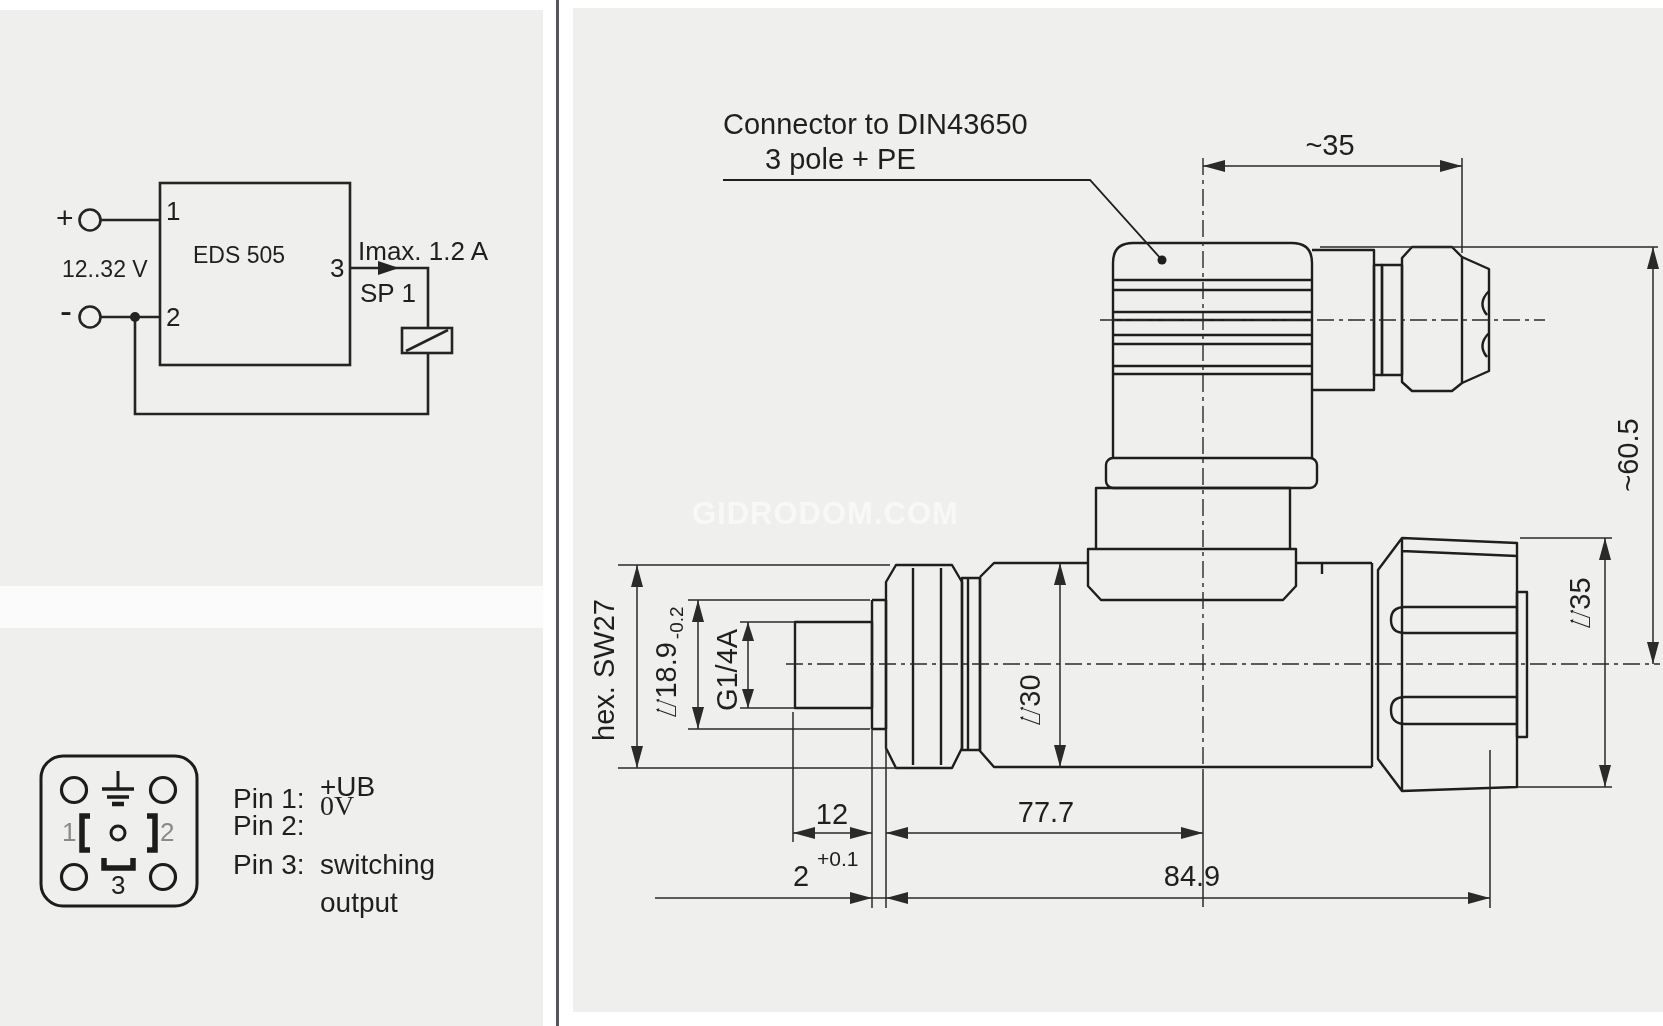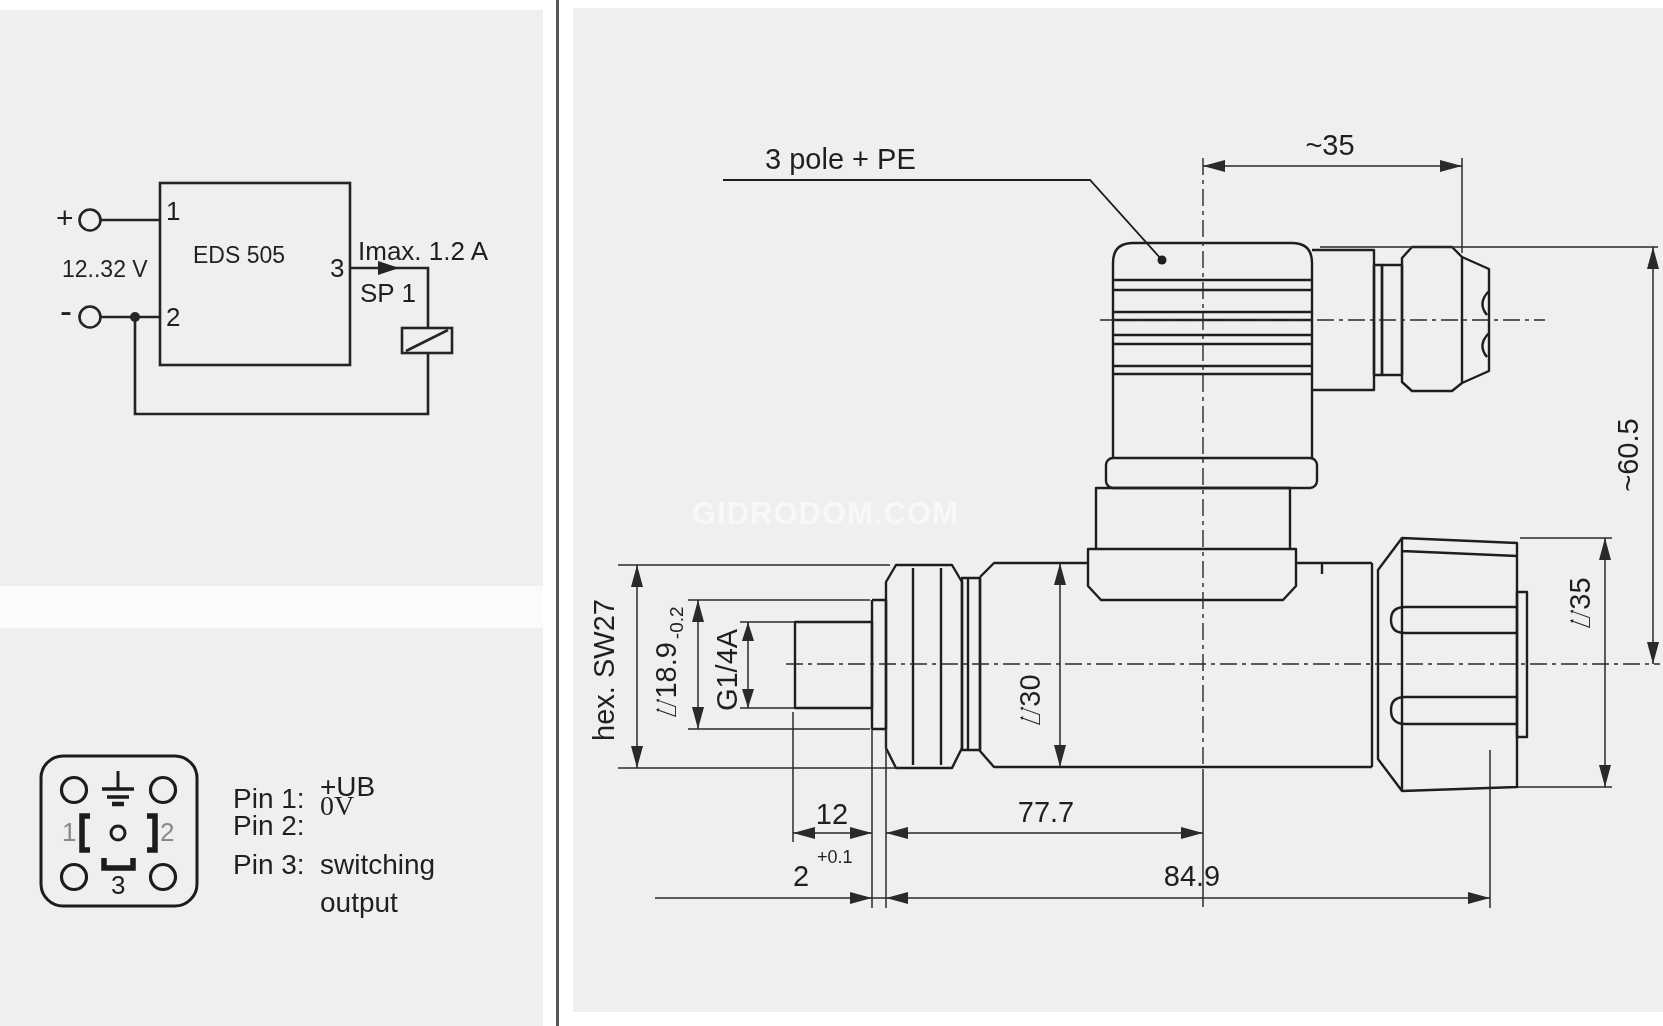--- a/index.html
+++ b/index.html
@@ -11,21 +11,21 @@
   .divider{position:absolute;left:556px;top:0;width:3px;height:1026px;background:#55555a;}
   svg.overlay{position:absolute;left:0;top:0;pointer-events:none;}
   .t{position:absolute;white-space:nowrap;color:#1f1f1f;line-height:1;}
   .ctr{transform:translate(-50%,-50%);}
   .rot{transform:translate(-50%,-50%) rotate(-90deg);}
   .fs26{font-size:26px;} .fs27{font-size:23px;} .fs28{font-size:28px;}
   .fs29{font-size:29px;} .fs30{font-size:30px;} .fs34{font-size:36px;}
   .heading{font-size:34px;font-weight:bold;color:#7b7b7b;letter-spacing:0.5px;}
   .gray{color:#8a8a8a;}
   .tol{font-size:19px;vertical-align:-7px;margin-left:3px;}
-  .sup{font-size:18px;}
+  .sup{font-size:21px;}
   .watermark{position:absolute;left:692px;top:496px;font-size:31px;font-weight:bold;
              letter-spacing:1px;color:rgba(255,255,255,0.55);}
 </style>
 </head>
 <body>
 
 <div class="page">
 
   <div class="panel-left"></div>
   <div class="panel-left-band"></div>
@@ -183,20 +183,21 @@
   <span class="t fs26" style="left:111px;top:872px;">3</span>
 
   <span class="t fs28" style="left:233px;top:773px;margin-top:12px;">Pin 1:</span>
   <span class="t fs28" style="left:320px;top:773px;">+UB</span>
   <span class="t fs28" style="left:233px;top:812px;">Pin 2:</span>
   <span class="t fs28" style="left:320px;top:792px;font-family:Liberation Serif, serif;">0V</span>
   <span class="t fs28" style="left:233px;top:851px;">Pin 3:</span>
   <span class="t fs28" style="left:320px;top:851px;">switching</span>
   <span class="t fs28" style="left:320px;top:889px;">output</span>
 
+  <span class="t fs29" style="left:723px;top:110px;">Connector to DIN43650</span>
   <span class="t fs29" style="left:723px;top:145px;margin-left:42px;">3 pole + PE</span>
 
   <span class="t fs29 ctr" style="left:1330px;top:145px;">~35</span>
   <span class="t fs29 rot" style="left:1628px;top:455px;">~60.5</span>
   <span class="t fs29 rot" style="left:1580px;top:603px;">⌰35</span>
   <span class="t fs29 rot" style="left:1030px;top:700px;">⌰30</span>
   <span class="t fs29 rot" style="left:604px;top:670px;">hex. SW27</span>
   <span class="t fs29 rot" style="left:669px;top:662px;"><span>⌰18.9</span><span class="tol">-0.2</span></span>
   <span class="t fs29 rot" style="left:727px;top:670px;">G1/4A</span>
   <span class="t fs29 ctr" style="left:832px;top:814px;text-align:center;">12</span>

